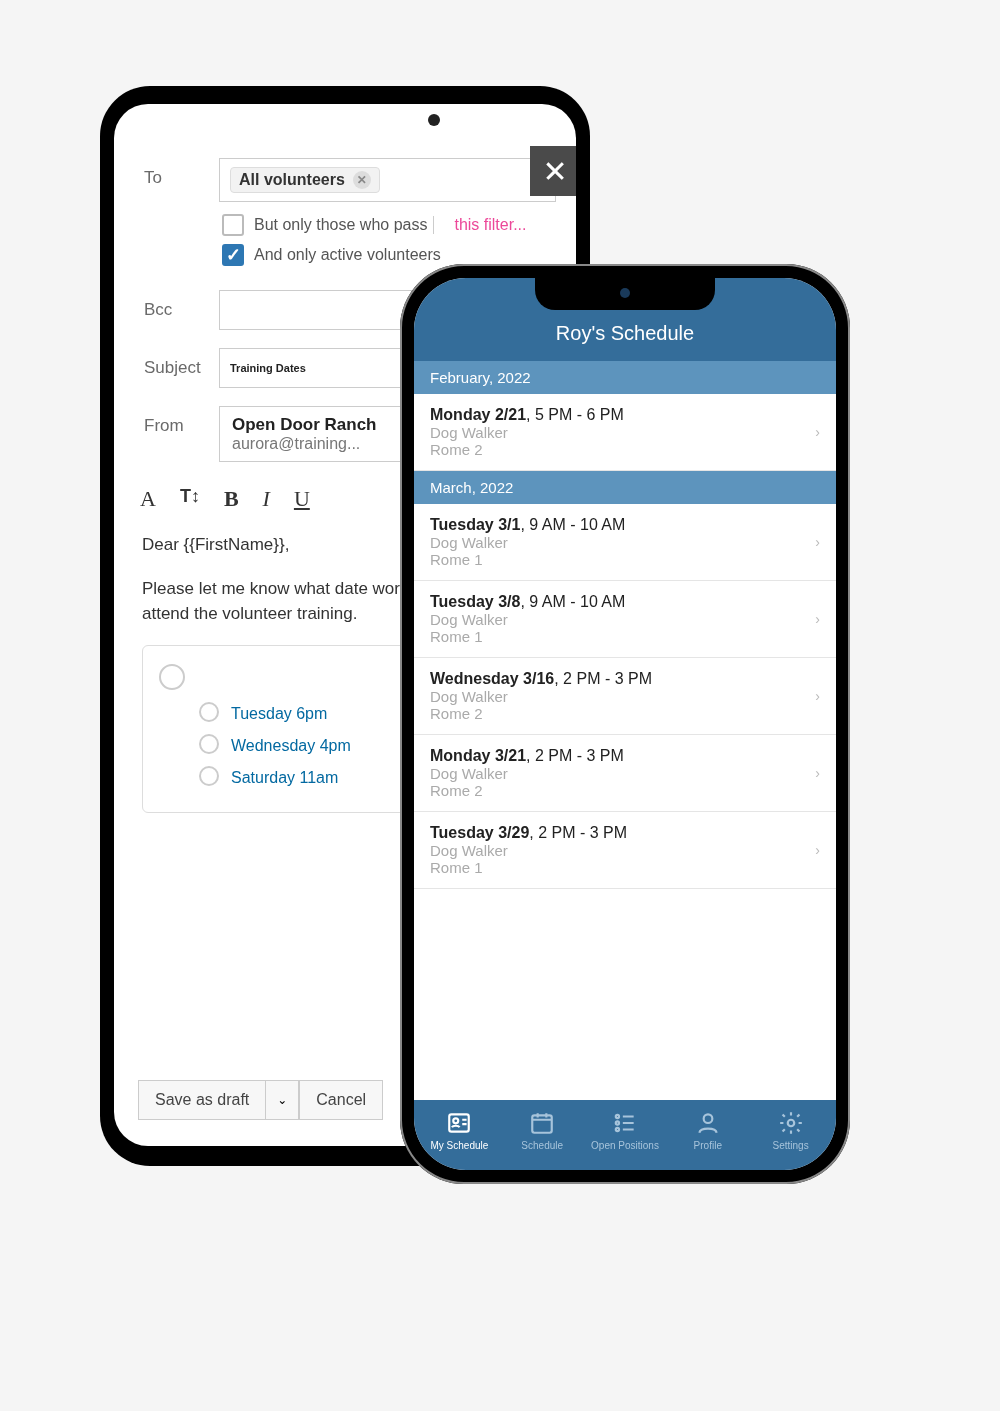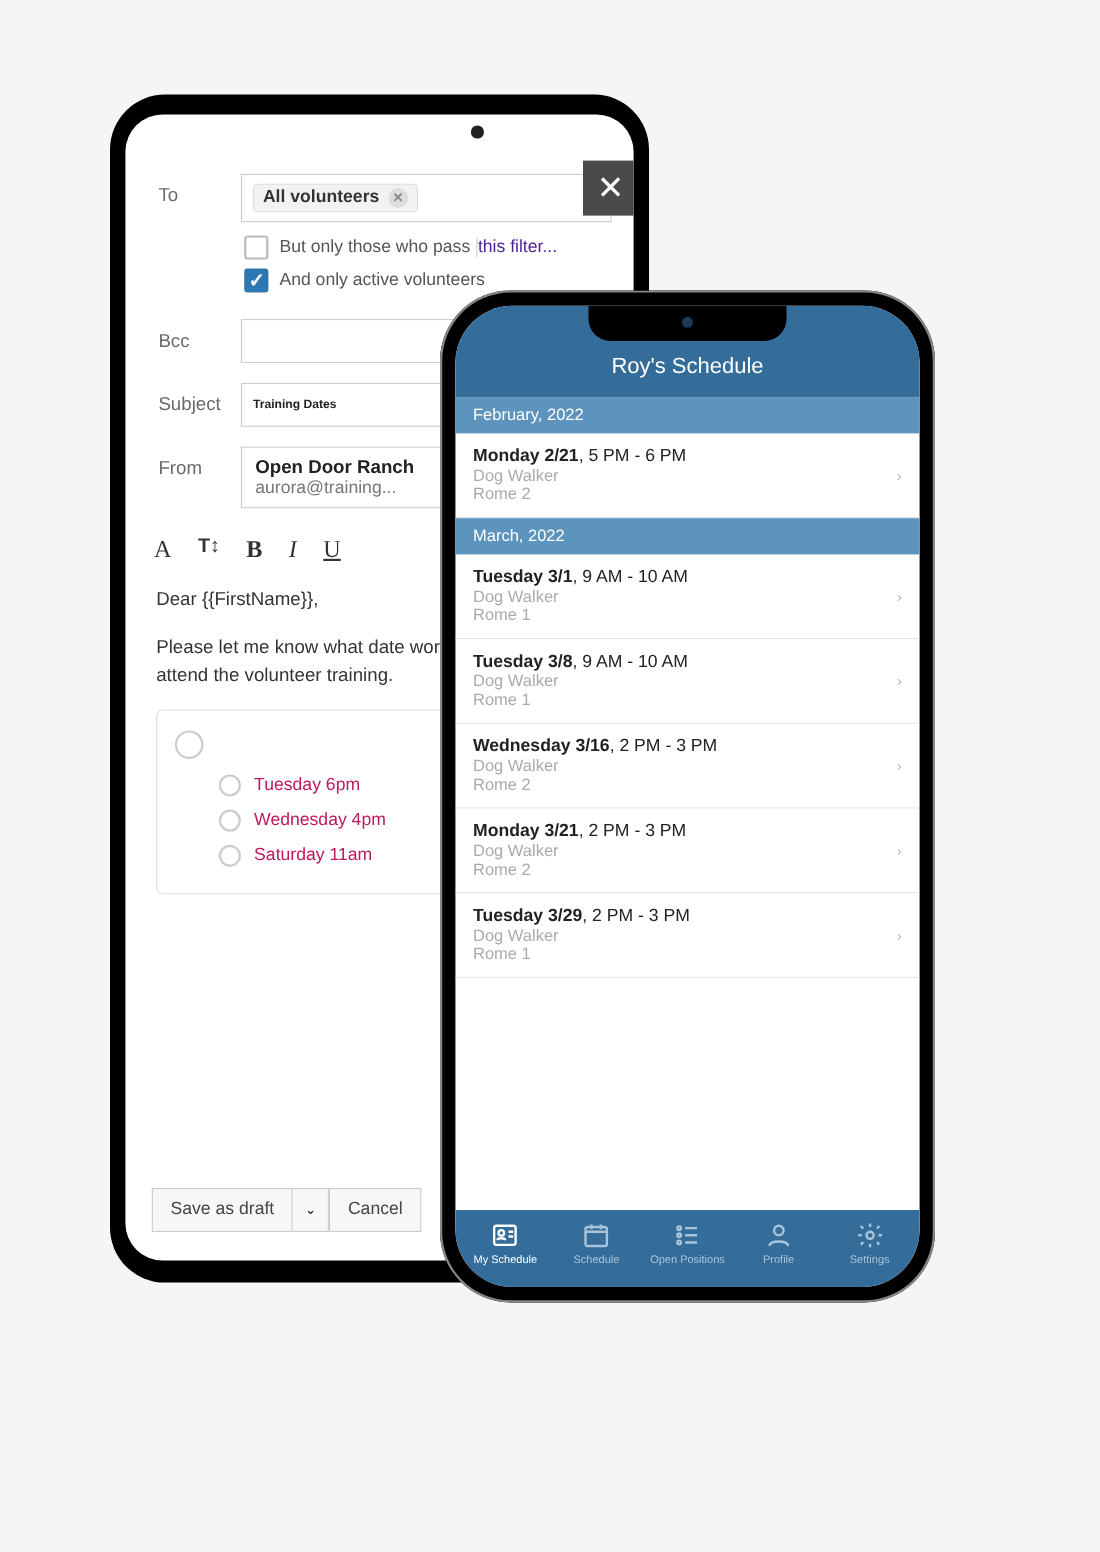--- a/index.html
+++ b/index.html
@@ -145,23 +145,23 @@
   .cb.checked::after {
     content: "✓";
     color: #fff;
     position: absolute;
     top: -2px;
     left: 2px;
     font-size: 18px;
     font-weight: bold;
   }
   .filter-link {
-    color: #4c1d95;
+    color: #ec4899;
     border-left: 1px solid #ccc;
-    padding-left: 0;
+    padding-left: 20px;
     margin-left: 6px;
   }
 
   .from-box {
     border: 1px solid #ccc;
     padding: 8px 12px;
     width: 100%;
   }
   .from-name { font-weight: 700; color: #222; font-size: 17px; }
   .from-email { color: #777; font-size: 16px; }
@@ -210,24 +210,23 @@
     color: #999;
     text-transform: uppercase;
   }
   .poll-question {
     font-weight: 700;
     font-size: 17px;
     color: #222;
   }
   .poll-opt {
     display: flex;
-    align-items: center;
     margin: 8px 0 8px 40px;
     font-size: 16px;
-    color: #be185d;
+    color: #0369a1;
   }
   .poll-opt .r {
     width: 20px;
     height: 20px;
     border: 2px solid #ccc;
     border-radius: 50%;
     margin-right: 12px;
   }
 
   .bottom-bar1 {

